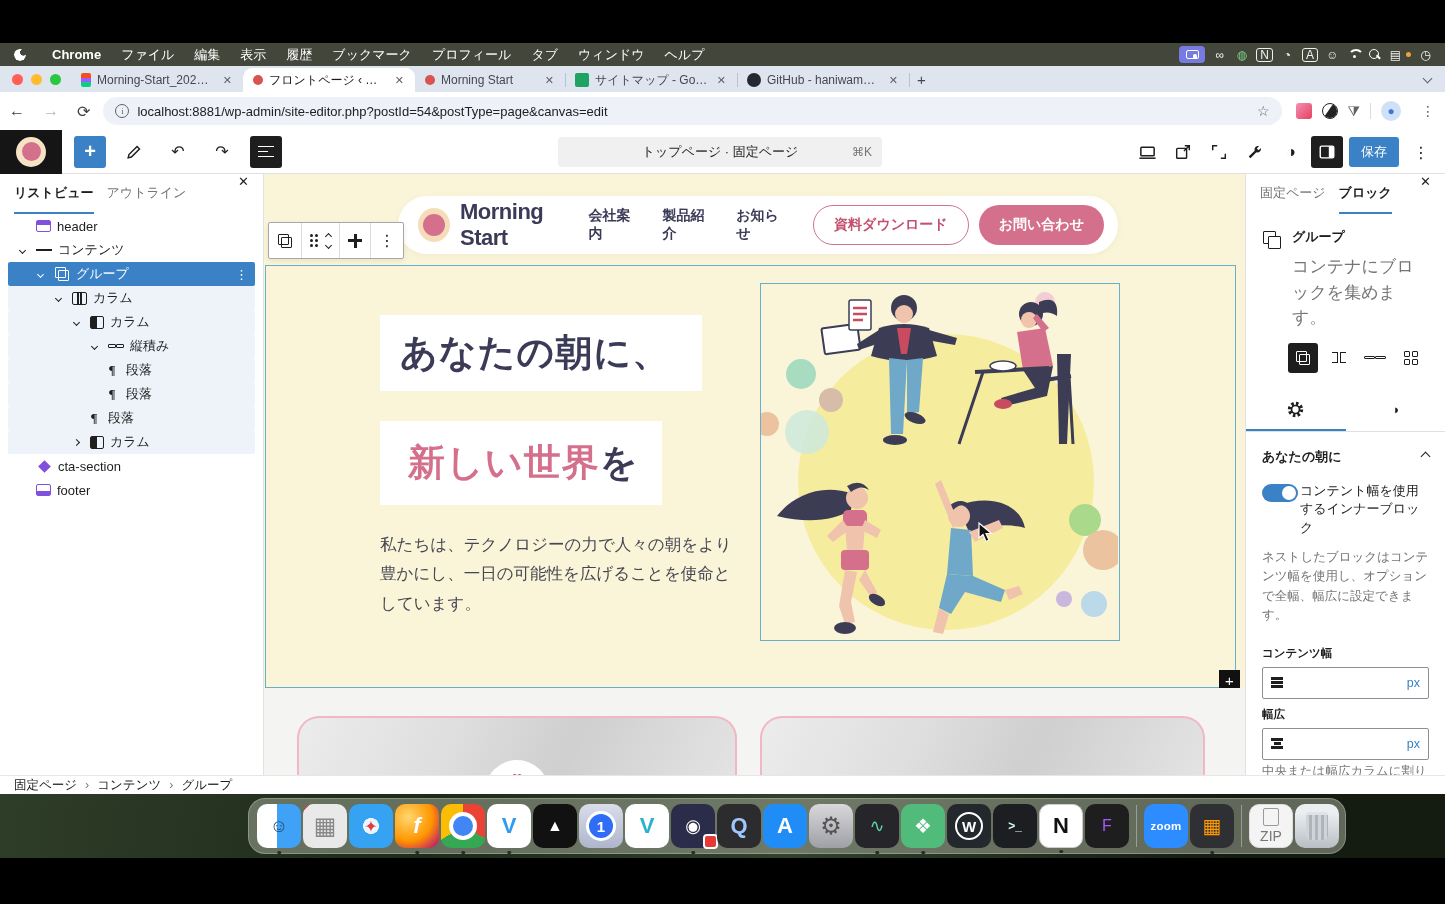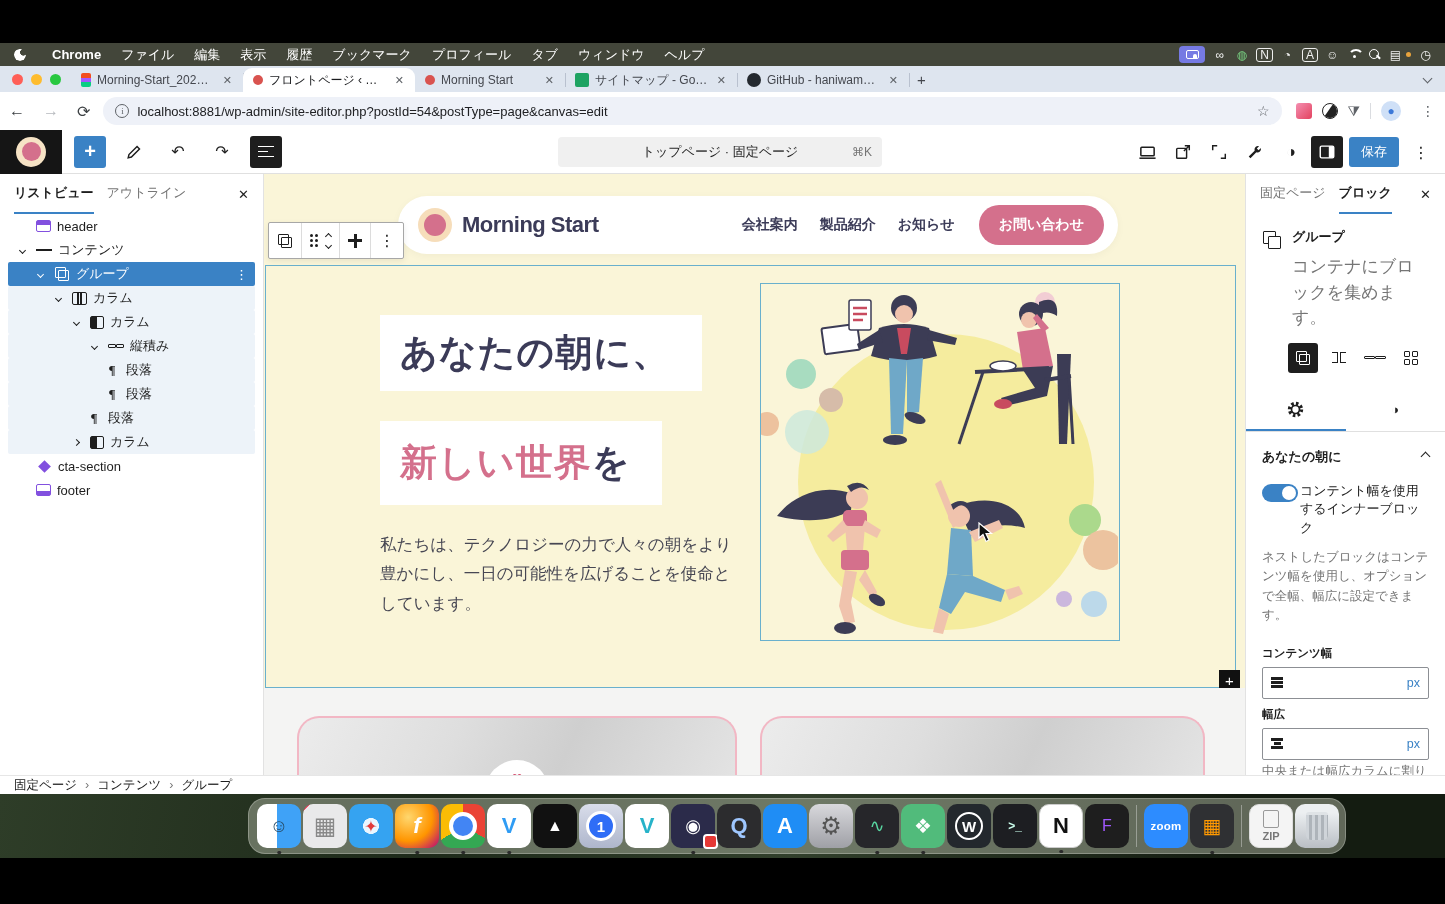--- a/index.html
+++ b/index.html
@@ -79,21 +79,21 @@
   .doc-pill .kbd { position:absolute; right:10px; color:#757575; font-size:12px; }
   .tb-right { position:absolute; right:8px; top:0; height:44px; display:flex; align-items:center; gap:4px; }
   .tb-right .wpb { margin-left:0; }
   .save-btn { height:30px; padding:0 12px; background:#3a82c5; color:#fff; border-radius:3px; font-size:13px; display:flex; align-items:center; margin:0 2px; }
   .lv-lines{width:16px;height:12px;display:flex;flex-direction:column;justify-content:space-between;}
   .lv-lines i{height:1.8px;background:#fff;display:block;}
   .lv-lines i:nth-child(1){width:16px}.lv-lines i:nth-child(2){width:10px}.lv-lines i:nth-child(3){width:16px}
 
   
   .listview { position:absolute; left:0; top:174px; width:264px; height:601px; background:#fff; border-right:1px solid #e2e2e2; }
-  .panel-tabs { display:flex; align-items:center; height:40px; padding:0 14px; gap:13px; font-size:13px; color:#757575; position:relative;}
+  .panel-tabs { display:flex; align-items:flex-start; height:40px; padding:0 14px; gap:13px; font-size:13px; color:#757575; position:relative;}
   .panel-tabs .pt { height:40px; display:flex; align-items:center; border-bottom:2px solid transparent; }
   .panel-tabs .pt.active { color:#1e1e1e; font-weight:bold; border-bottom-color:#3a82c5; }
   .panel-x { margin-left:auto; color:#1e1e1e; font-size:13px; }
 
   .tv-row { height:24px; display:flex; align-items:center; margin:0 8px; border-radius:2px; font-size:13px; color:#1e1e1e; gap:6px; }
   .tv-row .exp { width:16px; display:flex; justify-content:center; flex:none; color:#1e1e1e; }
   .tv-row .exp .chev{ width:5px;height:5px; }
   .tv-label { white-space:nowrap; }
   .tv-row.sel { background:#3a82c5; color:#fff; }
   .tv-row.sel .exp { color:#fff; }
@@ -141,21 +141,21 @@
   .mv { display:flex; flex-direction:column; gap:4px; color:#1e1e1e; }
   .mv .chev{width:5px;height:5px;}
   .plus-ic{ position:relative; width:14px; height:14px;}
   .plus-ic::before{content:""; position:absolute; left:0; right:0; top:5.5px; height:3px; background:currentColor;}
   .plus-ic::after{content:""; position:absolute; top:0; bottom:0; left:5.5px; width:3px; background:currentColor;}
 
   .hero-box { position:absolute; background:#fff; display:flex; align-items:center; padding:0 20px; }
   .hb1 { left:116px; top:141px; width:322px; height:76px; }
   .hb2 { left:116px; top:247px; width:282px; height:84px; }
   .hero-h { font-size:37px; font-weight:800; color:#3b3b58; letter-spacing:1px; white-space:nowrap;}
-  .hero-h .accent { color:#d4708c; }
+  .hero-h .accent { color:#d4708c;margin-left:8px; }
   .hero-p { position:absolute; left:116px; top:356px; width:356px; font-size:16.5px; line-height:1.78; color:#474753; }
 
   .illus-col { position:absolute; left:496px; top:109px; width:360px; height:358px; border:1.5px solid #69b0cd; }
   .appender { position:absolute; left:955px; top:496px; width:21px; height:21px; background:#111; color:#fff; display:flex; align-items:center; justify-content:center; font-size:15px; }
 
   .below { position:absolute; left:0; top:514px; width:981px; height:87px; background:#f4f4f3; }
   .card { position:absolute; top:28px; height:80px; border:2px solid #f2b7c4; border-radius:22px 22px 0 0; border-bottom:none; overflow:hidden;
     background:linear-gradient(115deg,#ececec 0%,#dedede 35%,#cfcfcf 60%,#e4e4e4 100%); }
   .card1 { left:33px; width:440px; }
   .card2 { left:496px; width:445px; }
@@ -232,21 +232,21 @@
   .app-settings{background:linear-gradient(180deg,#d8d8dc,#9fa0a6); color:#555; font-size:24px;}
   .app-activity{background:#26262a; color:#58d6a1; font-size:18px;}
   .app-local{background:#51bb7b; font-size:20px;}
   .app-wp{background:#23282d;}
   .app-wp i{width:28px;height:28px;border:2px solid #fff;border-radius:50%;display:flex;align-items:center;justify-content:center;font-size:15px;font-weight:bold;font-style:normal;}
   .app-terminal{background:#1d1e22; font-size:12px; font-weight:bold; color:#cfe;}
   .app-notion{background:#fff; color:#111; font-weight:bold; border:1px solid #ccc;}
   .app-figma{background:#1e1e1e; font-size:16px; color:#a259ff;}
   .app-zoom{background:#2d8cff; font-size:11.5px; font-weight:bold; letter-spacing:.2px;}
   .app-calc{background:#2f3033; color:#f90; font-size:20px;}
-  .app-zip{background:#f4f4f4; color:#777; font-size:11px; font-weight:bold; border:1px solid #ddd; flex-direction:column;}
+  .app-zip{background:#f4f4f4; color:#777; font-size:14px; font-weight:normal; border:1px solid #ddd; flex-direction:column;}
   .app-zip::before{content:""; width:14px; height:16px; border:1.6px solid #999; border-radius:2px; margin-bottom:2px;}
   .app-trash{background:linear-gradient(180deg,#eceff1 20%,#b9bec4);}
   .app-trash i{width:22px;height:28px;background:repeating-linear-gradient(90deg,#cfd4d9 0 3px,#aeb4ba 3px 6px); border-radius:3px 3px 5px 5px; border-top:3px solid #dfe3e6;}
   .bottom-black { position:absolute; left:0; top:858px; width:1445px; height:46px; background:#000; }
 </style>
 </head>
 <body>
 
 <div class="screen">
 
@@ -487,20 +487,21 @@
       <div class="site-header">
         <span class="sh-logo">
             <i></i>
           </span>
         <span class="sh-title">Morning Start</span>
         <span class="sh-nav">
           <span>会社案内</span>
           <span>製品紹介</span>
           <span>お知らせ</span>
         </span>
+        <span class="btn-outline">資料ダウンロード</span>
         <span class="btn-fill">お問い合わせ</span>
       </div>
 
       <div class="group-outline"></div>
 
       <div class="blk-toolbar">
         <div class="bt-cell">
             <span class="mi mi-group" style="color:#1e1e1e"></span>
           </div>
         <div class="bt-cell">

